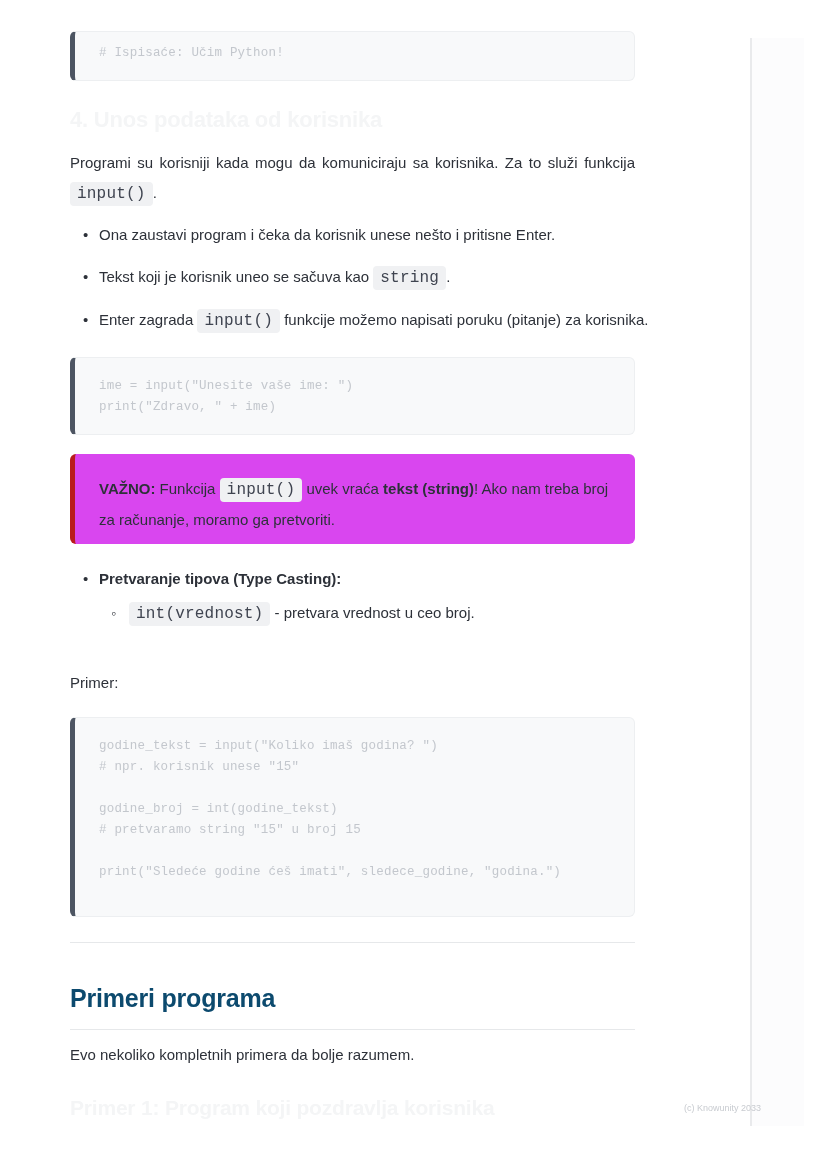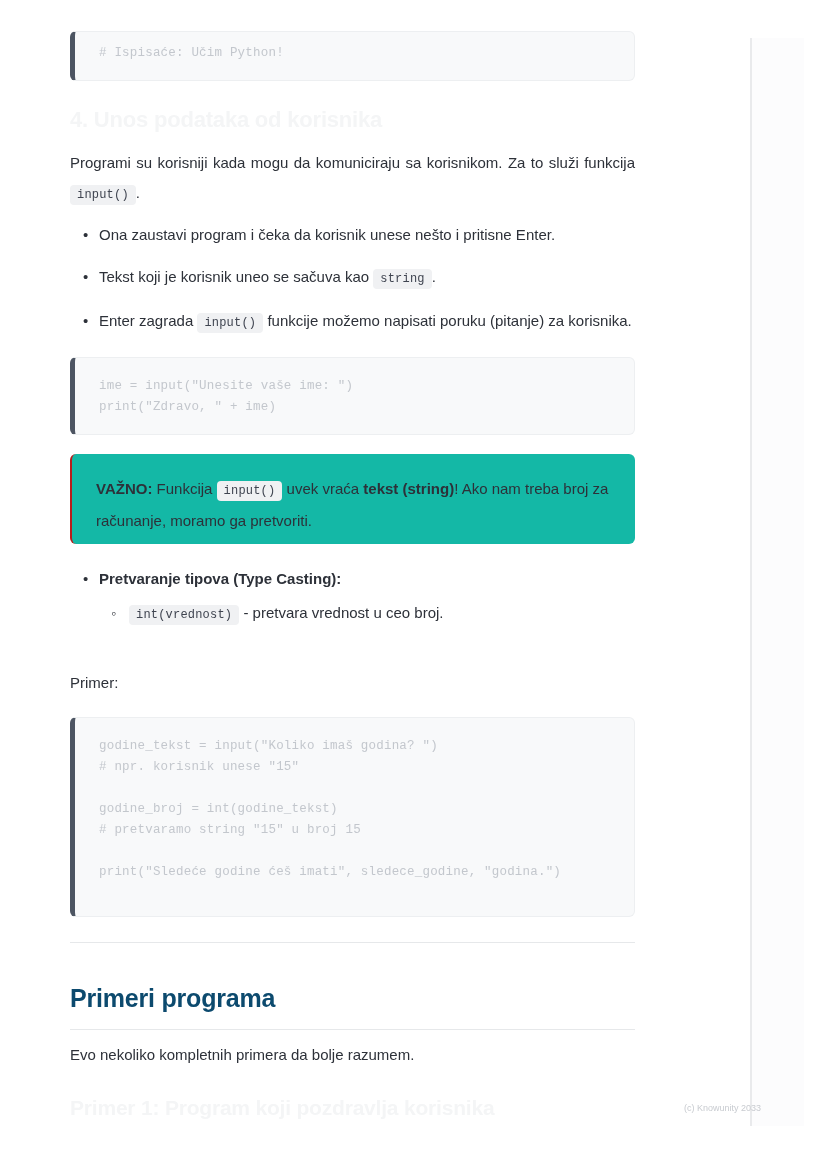--- a/index.html
+++ b/index.html
@@ -101,21 +101,21 @@
     line-height: 30px;
     color: #2d3139;
     margin: 0;
     text-align: justify;
   }
   p.body.left { text-align: left; }
 
   
   code.chip {
     font-family: "Liberation Mono", monospace;
-    font-size: 12px;
+    font-size: 16px;
     background: #f0f1f3;
     border-radius: 4px;
     padding: 3px 7px;
     color: #3c4椒150;
     color: #3f4450;
     white-space: nowrap;
     letter-spacing: 0.2px;
   }
 
   
@@ -157,23 +157,23 @@
     left: -18px;
     top: 0;
     color: #2d3139;
     font-size: 14px;
   }
   .li-strong { font-weight: bold; }
 
   
   .callout {
     position: relative;
-    background: #14b8a6;
+    background: #d946ef;
     border-radius: 6px;
-    border-left: 2px solid #b91c1c;
+    border-left: 5px solid #b91c1c;
     padding: 20px 24px 22px 24px;
     box-sizing: border-box;
     width: 565px;
   }
   .callout p {
     margin: 0;
     font-size: 15px;
     line-height: 30px;
     color: #2d3139;
   }
@@ -199,21 +199,21 @@
   <div class="page-gutter-strip"></div>
 
   <div class="content">
 
     <div class="code-block" style="position:absolute; left:0; top:31px; height:50px; padding-top:11px;">
       <div class="code-line"># Ispisaće: Učim Python!</div>
     </div>
 
     <h2 class="h2-faded" style="position:absolute; left:0; top:105px;">4. Unos podataka od korisnika</h2>
 
-    <p class="body" style="position:absolute; left:0; top:148px; width:565px;"><span>Programi su korisniji kada mogu da komuniciraju sa korisnikom. Za to služi funkcija</span> <code class="chip">input()</code><span>.</span></p>
+    <p class="body" style="position:absolute; left:0; top:148px; width:565px;"><span>Programi su korisniji kada mogu da komuniciraju sa korisnika. Za to služi funkcija</span> <code class="chip">input()</code><span>.</span></p>
 
     <ul class="l1" style="position:absolute; left:0; top:217px; width:565px;">
       <li><span>Ona zaustavi program i čeka da korisnik unese nešto i pritisne Enter.</span></li>
       <li><span>Tekst koji je korisnik uneo se sačuva kao</span> <code class="chip">string</code><span>.</span></li>
       <li><span>Enter zagrada</span> <code class="chip">input()</code> <span>funkcije možemo napisati poruku (pitanje) za korisnika.</span></li>
     </ul>
 
     <div class="code-block" style="position:absolute; left:0; top:357px; height:78px;">
       <div class="code-line">ime = input("Unesite vaše ime: ")</div>
       <div class="code-line">print("Zdravo, " + ime)</div>

